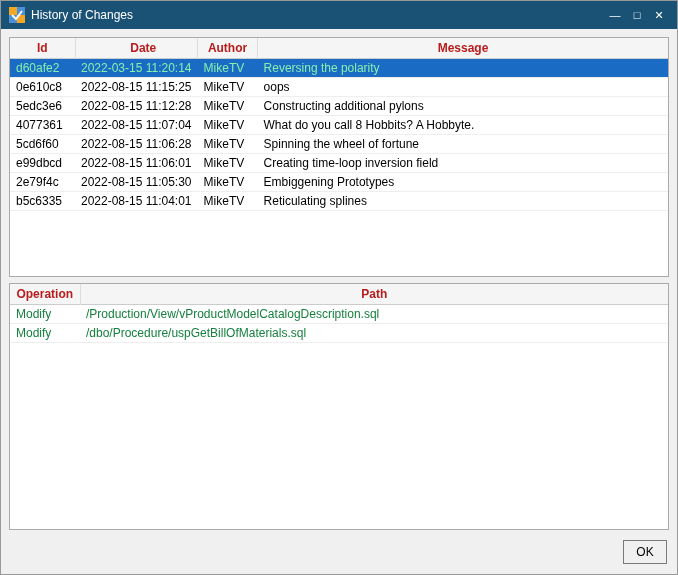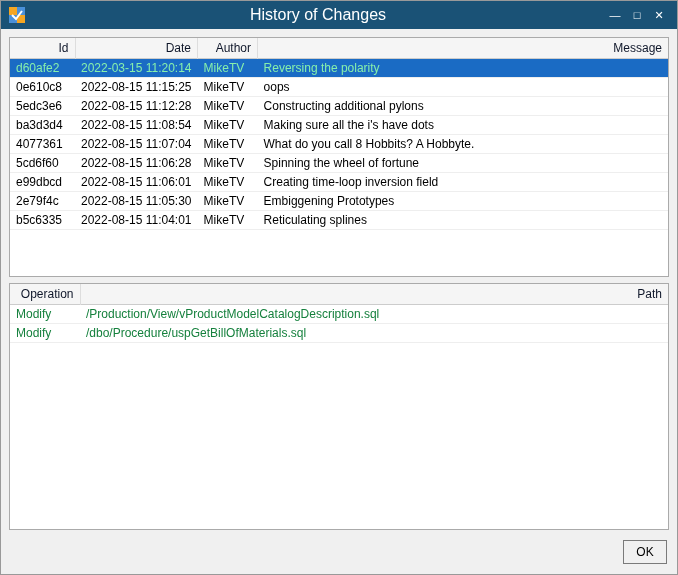--- a/index.html
+++ b/index.html
@@ -39,23 +39,22 @@
 
     .title-bar-icon {
       width: 16px;
       height: 16px;
       margin-right: 6px;
       flex-shrink: 0;
     }
 
     .title-bar-title {
       flex: 1;
-      font-size: 16px;
+      font-size: 12px;
       font-weight: normal;
-      text-align: center;
     }
 
     .title-bar-controls {
       display: flex;
       gap: 2px;
     }
 
     .title-bar-btn {
       width: 20px;
       height: 20px;
@@ -105,25 +104,25 @@
       width: 100%;
       border-collapse: collapse;
     }
 
     thead tr {
       background: #f5f5f5;
       border-bottom: 1px solid #ccc;
     }
 
     thead th {
-      text-align: right;
+      text-align: center;
       padding: 3px 6px;
-      font-weight: normal;
+      font-weight: bold;
       border-right: 1px solid #ddd;
-      color: #0f172a;
+      color: #b91c1c;
     }
 
     thead th:last-child {
       border-right: none;
     }
 
     tbody tr {
       border-bottom: 1px solid #eee;
     }
 
@@ -238,26 +237,20 @@
                   <td>MikeTV</td>
                   <td>oops</td>
                 </tr>
                 <tr>
                   <td>5edc3e6</td>
                   <td>2022-08-15 11:12:28</td>
                   <td>MikeTV</td>
                   <td>Constructing additional pylons</td>
                 </tr>
                 <tr>
-                  <td>ba3d3d4</td>
-                  <td>2022-08-15 11:08:54</td>
-                  <td>MikeTV</td>
-                  <td>Making sure all the i's have dots</td>
-                </tr>
-                <tr>
                   <td>4077361</td>
                   <td>2022-08-15 11:07:04</td>
                   <td>MikeTV</td>
                   <td>What do you call 8 Hobbits? A Hobbyte.</td>
                 </tr>
                 <tr>
                   <td>5cd6f60</td>
                   <td>2022-08-15 11:06:28</td>
                   <td>MikeTV</td>
                   <td>Spinning the wheel of fortune</td>

